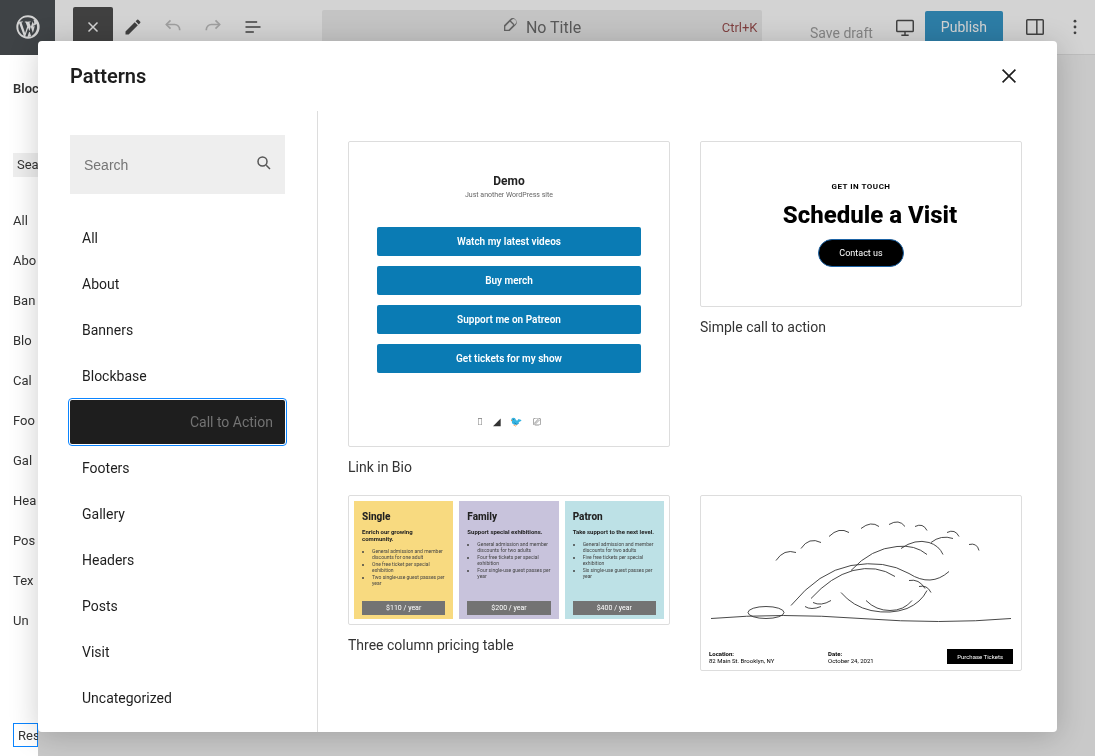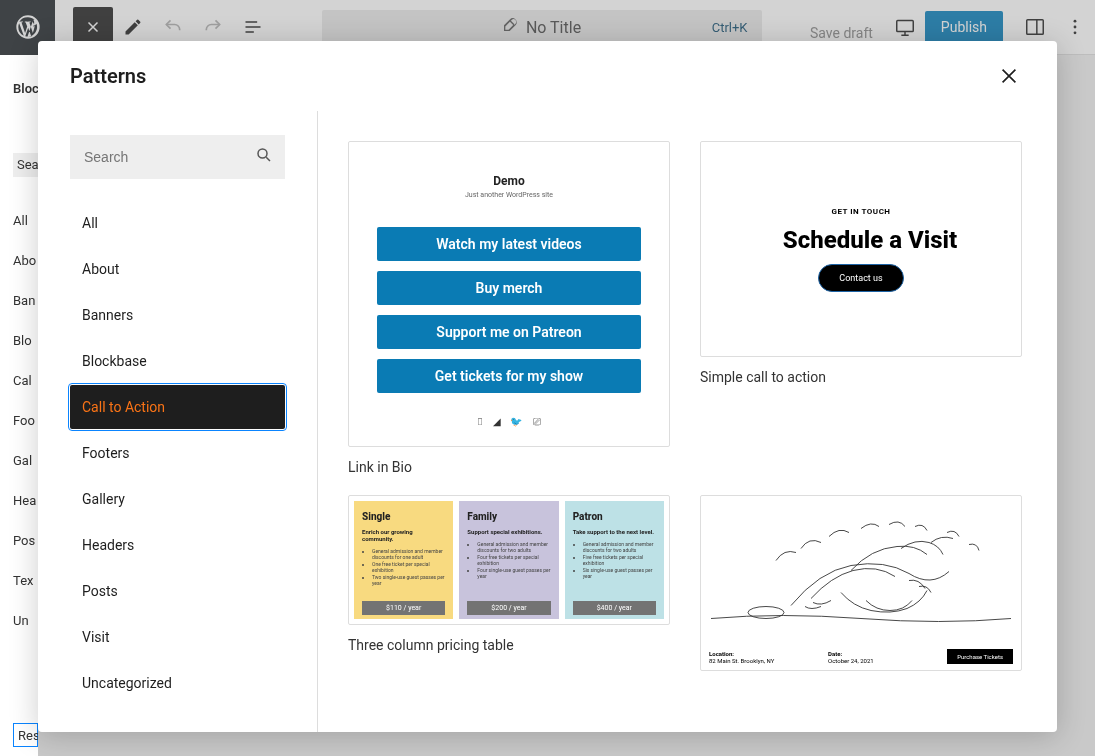--- a/index.html
+++ b/index.html
@@ -6,60 +6,60 @@
   body { font-family: -apple-system, BlinkMacSystemFont, "Segoe UI", Roboto, sans-serif; background: #f0f0f0; overflow: hidden; width: 1095px; height: 756px; position: relative; }
   
   
   .topbar { display:flex; align-items:center; height:55px; background:#fff; border-bottom:1px solid #ddd; }
   .wp-logo { width:55px; height:55px; background:#1d2327; display:flex; align-items:center; justify-content:center; color:#fff; }
   .wp-logo svg { width:28px; height:28px; fill:#fff; }
   .dark-btn { width:40px; height:40px; background:#1e1e1e; color:#fff; display:flex; align-items:center; justify-content:center; margin-left:18px; border-radius:2px;}
   .tool-icn { width:40px; height:40px; display:flex; align-items:center; justify-content:center; color:#1e1e1e; }
   .tool-icn.dis { color:#b0b0b0; }
   .title-box { flex:0 0 440px; margin-left:auto; margin-right:auto; background:#e8e8e8; height:34px; border-radius:2px; display:flex; align-items:center; justify-content:center; gap:8px; color:#444; position:relative; }
-  .title-box .shortcut { position:absolute; right:14px; color:#0c4a6e; font-size:13px; }
+  .title-box .shortcut { position:absolute; right:4px; color:#7f1d1d; font-size:13px; }
   .save-draft { color:#888; margin-right:12px; font-size:14px;margin-top:11px; }
   .publish-btn { background:#007cba; color:#fff; padding:8px 16px; font-size:14px; border-radius:2px; margin-right:12px; }
   .topbar-right-icn { width:40px; height:40px; display:flex; align-items:center; justify-content:center; color:#1e1e1e; }
   
   
   .dim { position:absolute; inset:0; background:rgba(128,128,128,0.35); }
 
   
   .under-sidebar { position:absolute; top:55px; left:0; width:38px; height:701px; background:#fff; font-size:13px; color:#333; display:flex; flex-direction:column; gap:16px; padding-top:26px; padding-left:13px; overflow:hidden;}
   .under-sidebar div { white-space:nowrap; height:24px; }
 
   
   .modal { position:absolute; top:41px; left:38px; right:38px; bottom:24px; background:#fff; border-radius:4px; box-shadow:0 4px 30px rgba(0,0,0,.2); display:flex; flex-direction:column; overflow:hidden;}
   .modal-header { height:70px; display:flex; align-items:center; padding:0 32px; }
   .modal-header h2 { font-size:20px; font-weight:600; color:#1e1e1e; }
   .modal-close { margin-left:auto; width:32px; height:32px; display:flex; align-items:center; justify-content:center; cursor:pointer; }
   .modal-body { flex:1; display:flex; overflow:hidden; }
   .modal-side { width:280px; border-right:1px solid #ddd; padding:24px 32px 0 32px; overflow-y:auto;}
-  .search-box { background:#eee; height:44px; display:flex; align-items:center; padding:0 14px; margin-bottom:22px; position:relative;}
+  .search-box { background:#eee; height:59px; display:flex; align-items:center; padding:0 14px; margin-bottom:22px; position:relative;}
   .search-box input { background:transparent; border:none; outline:none; font-size:14px; color:#555; width:100%; }
   .search-box .mag { position:absolute; right:12px; }
   .cat-item { padding:14px 12px; font-size:14px; color:#1e1e1e; cursor:pointer; border-radius:2px; margin-bottom:2px;}
-  .cat-item.active { background:#1e1e1e; color:#f97316; outline:1px solid #0a84ff; outline-offset:1px;}
+  .cat-item.active { background:#1e1e1e; color:#737373; outline:1px solid #0a84ff; outline-offset:1px;text-align:right;}
 
   .modal-main { flex:1; padding:30px 30px 0 30px; overflow-y:auto;}
   .grid { display:grid; grid-template-columns: 322px 322px; gap:20px 30px; }
   .pat { display:flex; flex-direction:column; }
   .pat-prev { border:1px solid #ddd; border-radius:2px; background:#fff; overflow:hidden; cursor:pointer;}
   .pat-label { margin-top:12px; font-size:14px; color:#333;}
 
   
   .lib { height:306px; padding:32px 28px 18px 28px; display:flex; flex-direction:column; align-items:center; }
   .lib h4 { font-size:12px; font-weight:700; margin-bottom:3px; color:#222;}
   .lib p { font-size:7px; color:#666; margin-bottom:28px;}
-  .lib-btn { background:#0a7bb4; color:#fff; font-size:14px; font-weight:600; width:100%; text-align:center; padding:9px 0; margin-bottom:10px; border-radius:2px;}
+  .lib-btn { background:#0a7bb4; color:#fff; font-size:10px; font-weight:600; width:100%; text-align:center; padding:9px 0; margin-bottom:10px; border-radius:2px;}
   .lib-soc { margin-top:auto; display:flex; gap:10px; font-size:10px; color:#333;}
 
   
-  .sched { height:216px; display:flex; flex-direction:column; align-items:center; justify-content:center; gap:10px;}
+  .sched { height:166px; display:flex; flex-direction:column; align-items:center; justify-content:center; gap:10px;}
   .sched .eyebrow { font-size:8px; letter-spacing:.5px; font-weight:700;}
   .sched h3 { font-size:24px; font-weight:800;margin-left:18px;}
   .sched-btn { background:#000; color:#fff; font-size:9px; padding:8px 20px; border-radius:16px; border:1px solid #1d63a5;}
 
   
   .pricing { display:grid; grid-template-columns:1fr 1fr 1fr; gap:6px; padding:5px; height:130px; font-size:6px; color:#222;}
   .pcol { padding:10px 8px 6px 8px; position:relative;}
   .pcol.y { background:#f8da80;}
   .pcol.p { background:#c8c3dc;}
   .pcol.b { background:#bde1e6;}

